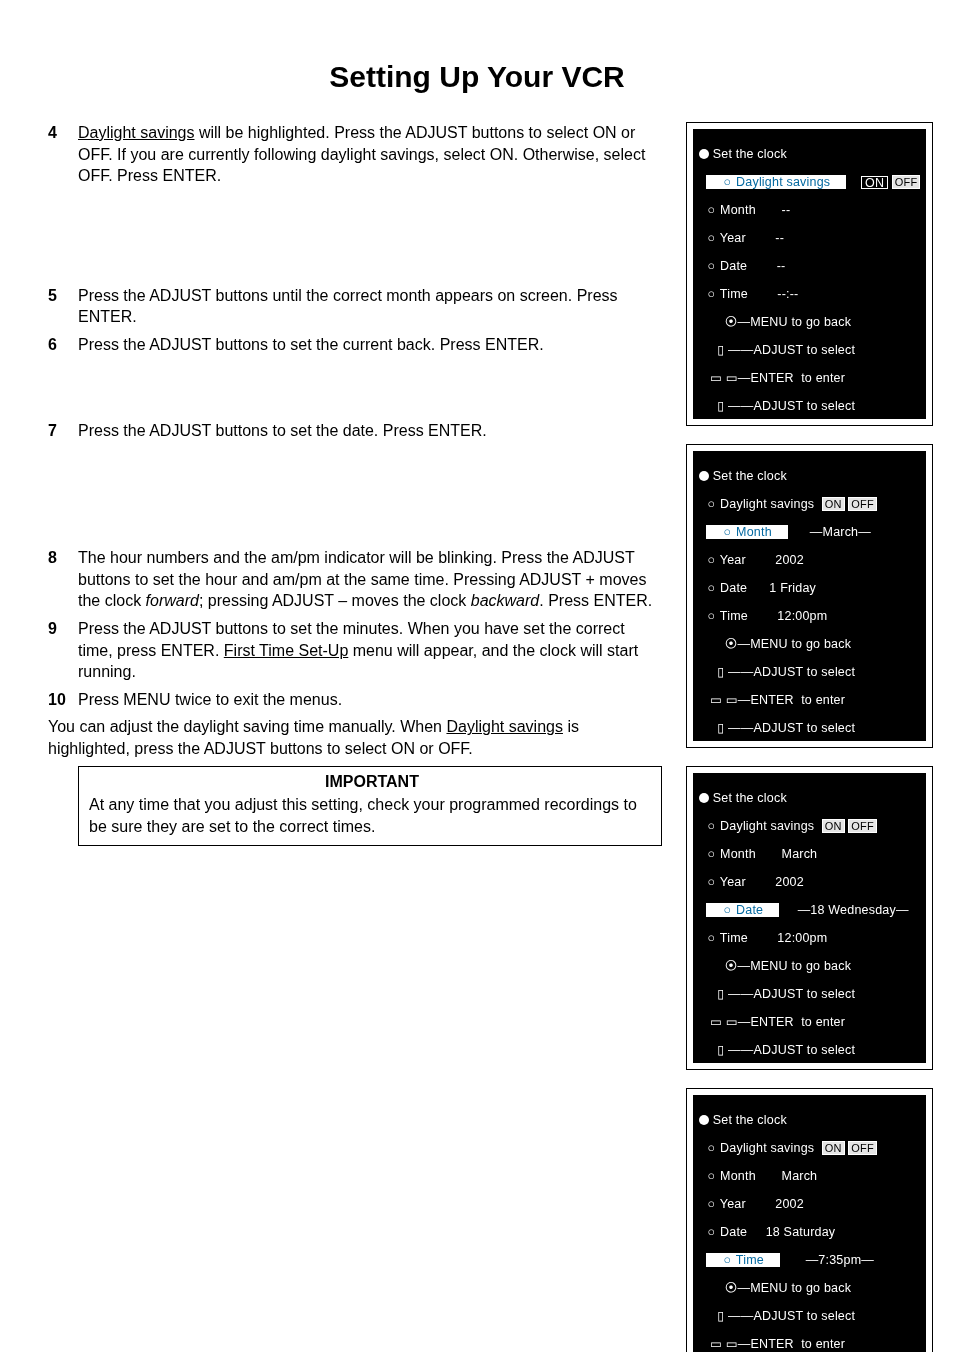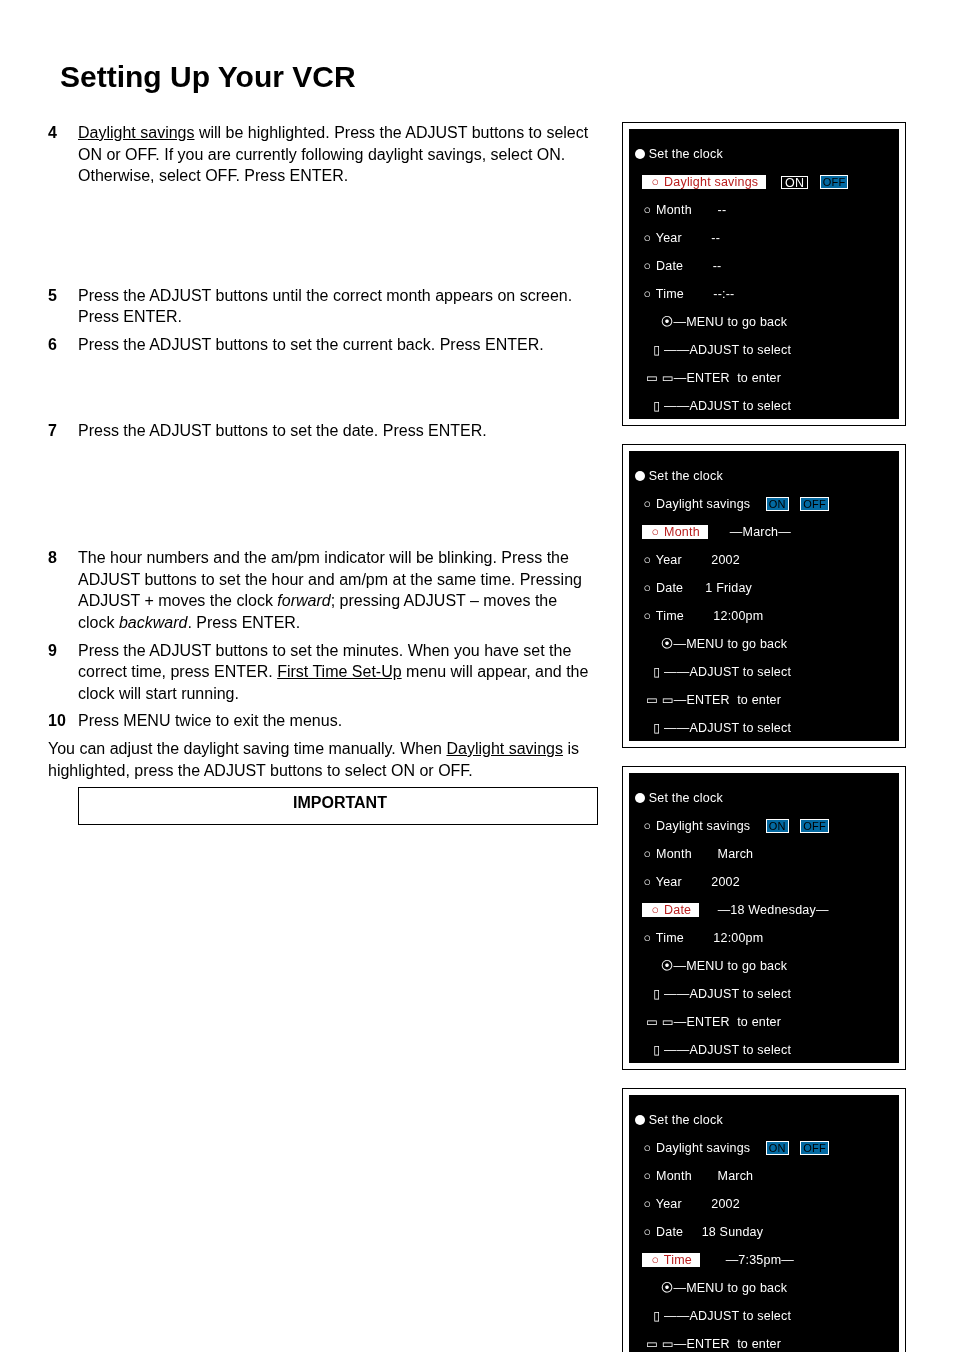--- a/index.html
+++ b/index.html
@@ -12,21 +12,22 @@
   }
   .page {
     width: 954px;
     min-height: 1352px;
     position: relative;
     padding: 60px 48px 40px 48px;
   }
   h1.title {
     font-size: 30px;
     font-weight: bold;
-    margin: 0 0 28px 12px;
+    margin: 0 0 28px 0;
+    text-align: center;
   }
   .content {
     display: flex;
     align-items: flex-start;
     gap: 24px;
   }
   .leftcol {
     flex: 1;
     font-size: 16px;
     line-height: 1.35;
@@ -52,21 +53,21 @@
   .gap2 { height: 58px; }
   .gap3 { height: 100px; }
   .para {
     margin-top: 0;
     margin-bottom: 4px;
   }
   .important-box {
     border: 1.5px solid #000;
     margin: 6px 0 0 30px;
     padding: 4px 6px 8px 10px;
-    width: 520px;
+    width: 584px;
   }
   .important-title {
     text-align: center;
     font-weight: bold;
     font-size: 16px;
     margin-bottom: 2px;
   }
   .important-body {
     font-size: 16px;
   }
@@ -80,40 +81,39 @@
     color: #fff;
     font-family: Liberation Sans, sans-serif;
     font-size: 12.5px;
     line-height: 14px;
     padding: 4px 6px 6px 6px;
     white-space: pre;
     letter-spacing: 0.2px;
   }
   .osd .hl {
     background: #fff;
-    color: #b91c1c;
-    padding: 0 8px;
+    color: #0369a1;
+    padding: 0 16px;
   }
   .osd .box {
     border: 1px solid #fff;
     display: inline-block;
     padding: 0 3px;
     line-height: 12px;
     height: 13px;
     vertical-align: middle;
   }
   .osd .btn {
     display: inline-block;
-    background: #0369a1;
+    background: #e5e5e5;
     color: #000;
     padding: 0 2px;
     line-height: 12px;
     font-size: 11px;
     border: 1px solid #fff;
-    margin-left: 8px;
   }
   .osd .circ {
     display: inline-block;
     width: 10px;
     text-align: center;
   }
   .osd .clockicfill {
     display: inline-block;
     width: 10px;
     height: 10px;
@@ -169,20 +169,21 @@
 
       <div class="step">
         <div class="num">10</div>
         <div class="body">Press MENU twice to exit the menus.</div>
       </div>
 
       <div class="para"><span>You can adjust the daylight saving time manually.  When </span><span class="u">Daylight savings</span><span> is highlighted, press the ADJUST buttons to select ON or OFF.</span></div>
 
       <div class="important-box">
         <div class="important-title">IMPORTANT</div>
+        <div class="important-body">At any time that you adjust this setting, check your programmed recordings to be sure they are set to the correct times.</div>
       </div>
 
     </div>
 
     <div class="rightcol">
 
       <div class="osd-wrap">
         <div class="osd">
 <span class="osd-row"><span class="clockicfill"></span> <span>Set the clock</span></span>
 <span class="osd-row">  <span class="hl"><span class="circ">○</span> <span>Daylight savings</span></span>    <span class="box">ON</span> <span class="btn">OFF</span></span>
@@ -223,21 +224,21 @@
 <span class="osd-row">   ▭ ▭—<span>ENTER  to enter</span></span>
 <span class="osd-row">     ▯ ——<span>ADJUST to select</span></span></div>
       </div>
 
       <div class="osd-wrap">
         <div class="osd">
 <span class="osd-row"><span class="clockicfill"></span> <span>Set the clock</span></span>
 <span class="osd-row">  <span class="circ">○</span> <span>Daylight savings</span>  <span class="btn">ON</span> <span class="btn">OFF</span></span>
 <span class="osd-row">  <span class="circ">○</span> <span>Month</span>       <span>March</span></span>
 <span class="osd-row">  <span class="circ">○</span> <span>Year</span>        <span>2002</span></span>
-<span class="osd-row">  <span class="circ">○</span> <span>Date</span>     <span>18 Sunday</span></span>
+<span class="osd-row">  <span class="circ">○</span> <span>Date</span>     <span>18 Saturday</span></span>
 <span class="osd-row">  <span class="hl"><span class="circ">○</span> <span>Time</span></span>       <span>—7:35pm—</span></span>
 <span class="osd-row">       ⦿—<span>MENU to go back</span></span>
 <span class="osd-row">     ▯ ——<span>ADJUST to select</span></span>
 <span class="osd-row">   ▭ ▭—<span>ENTER  to enter</span></span>
 </div>
       </div>
 
     </div>
   </div>
 

